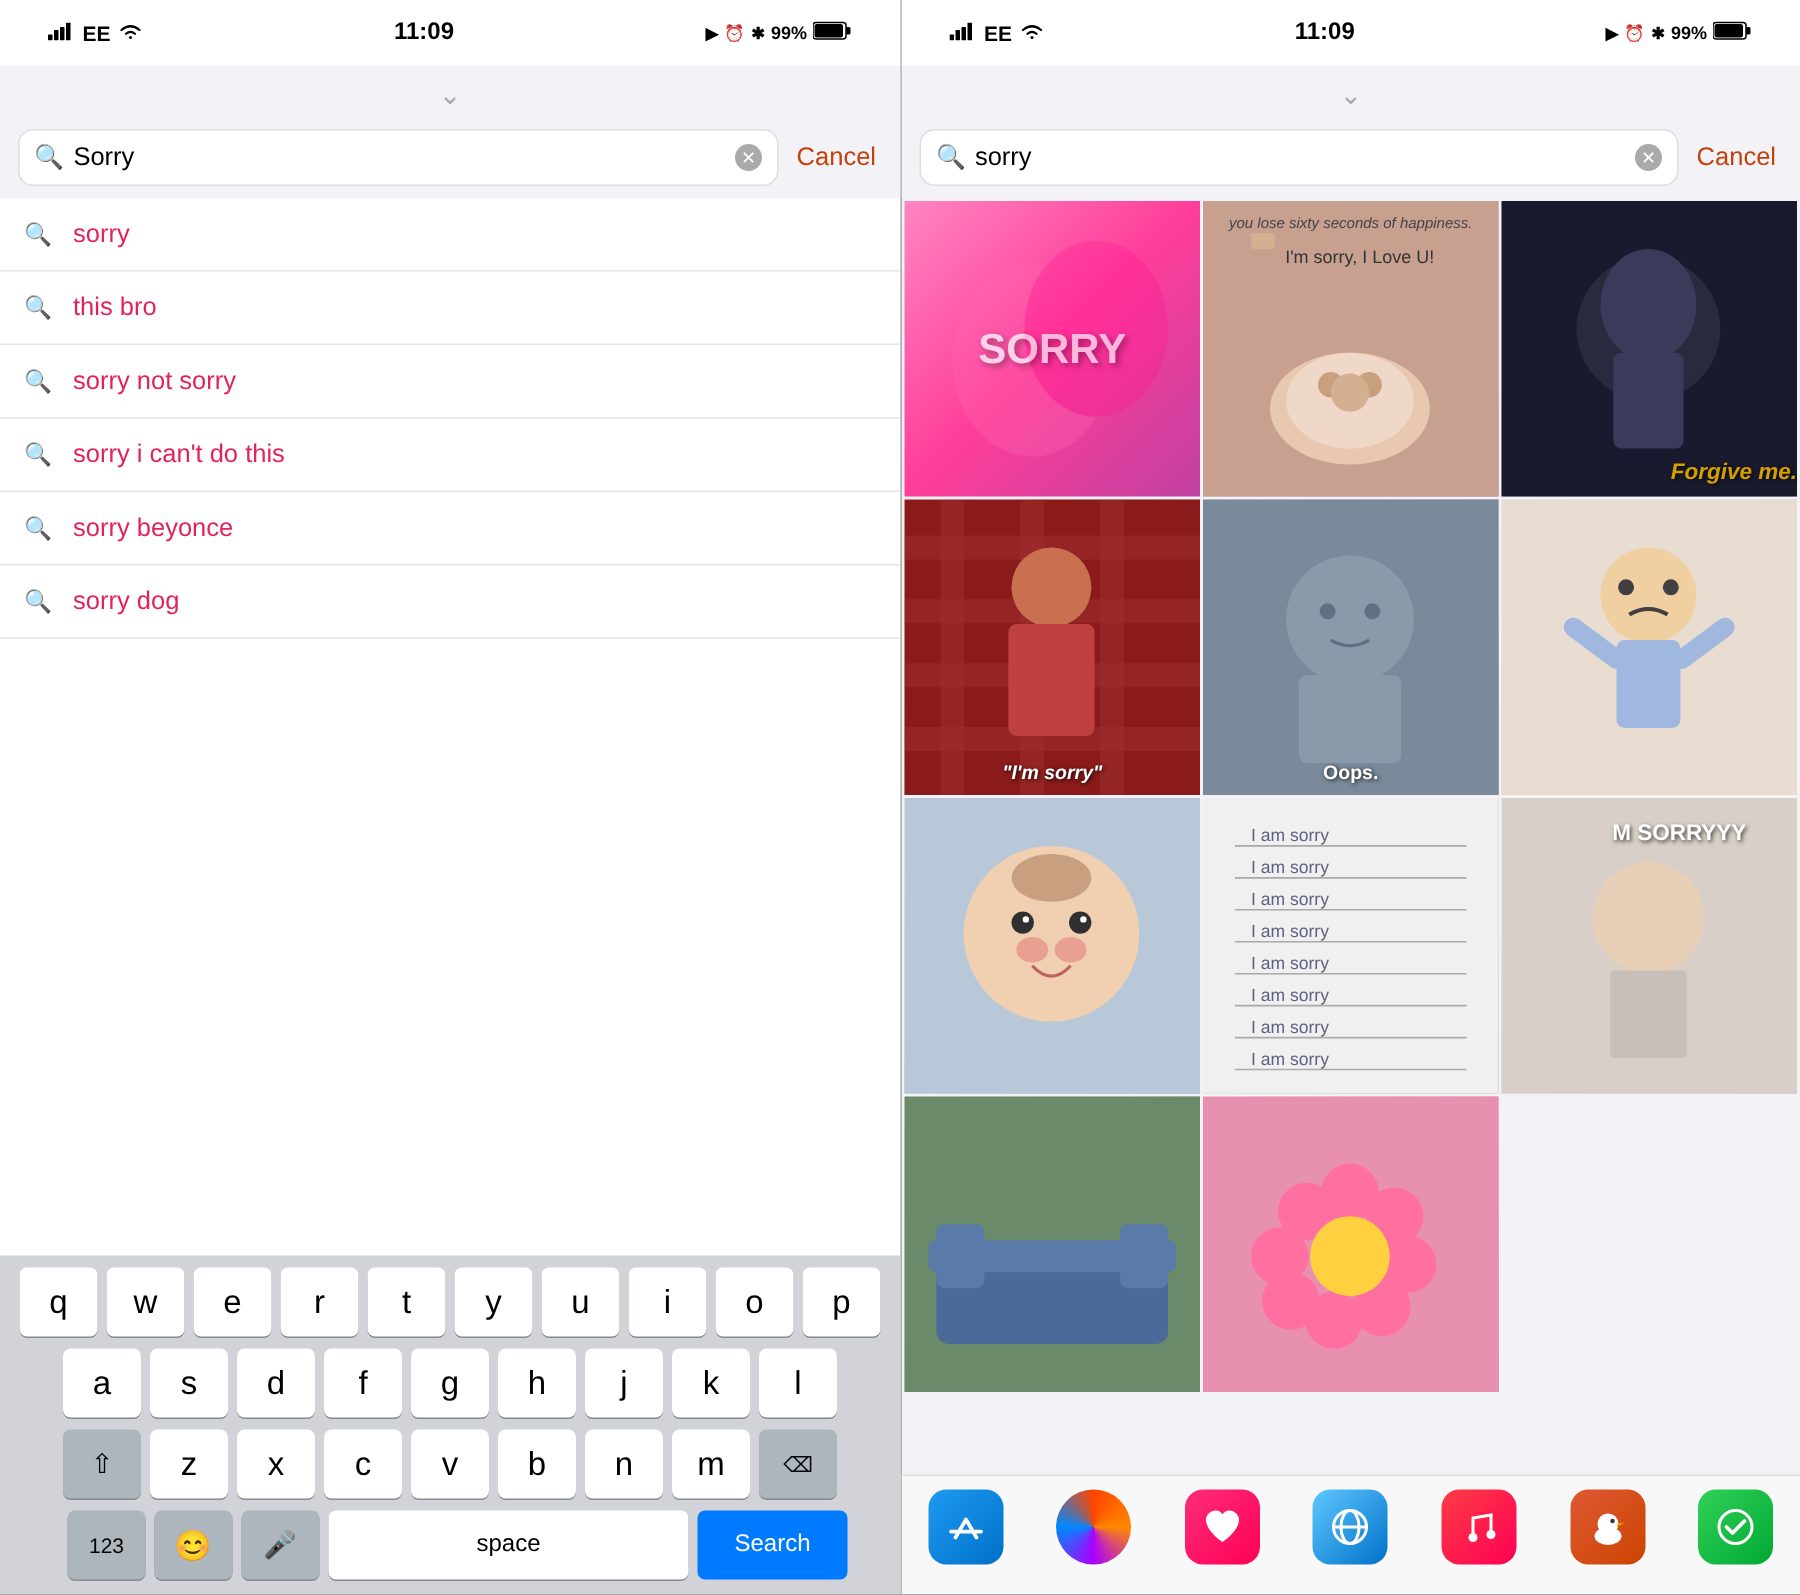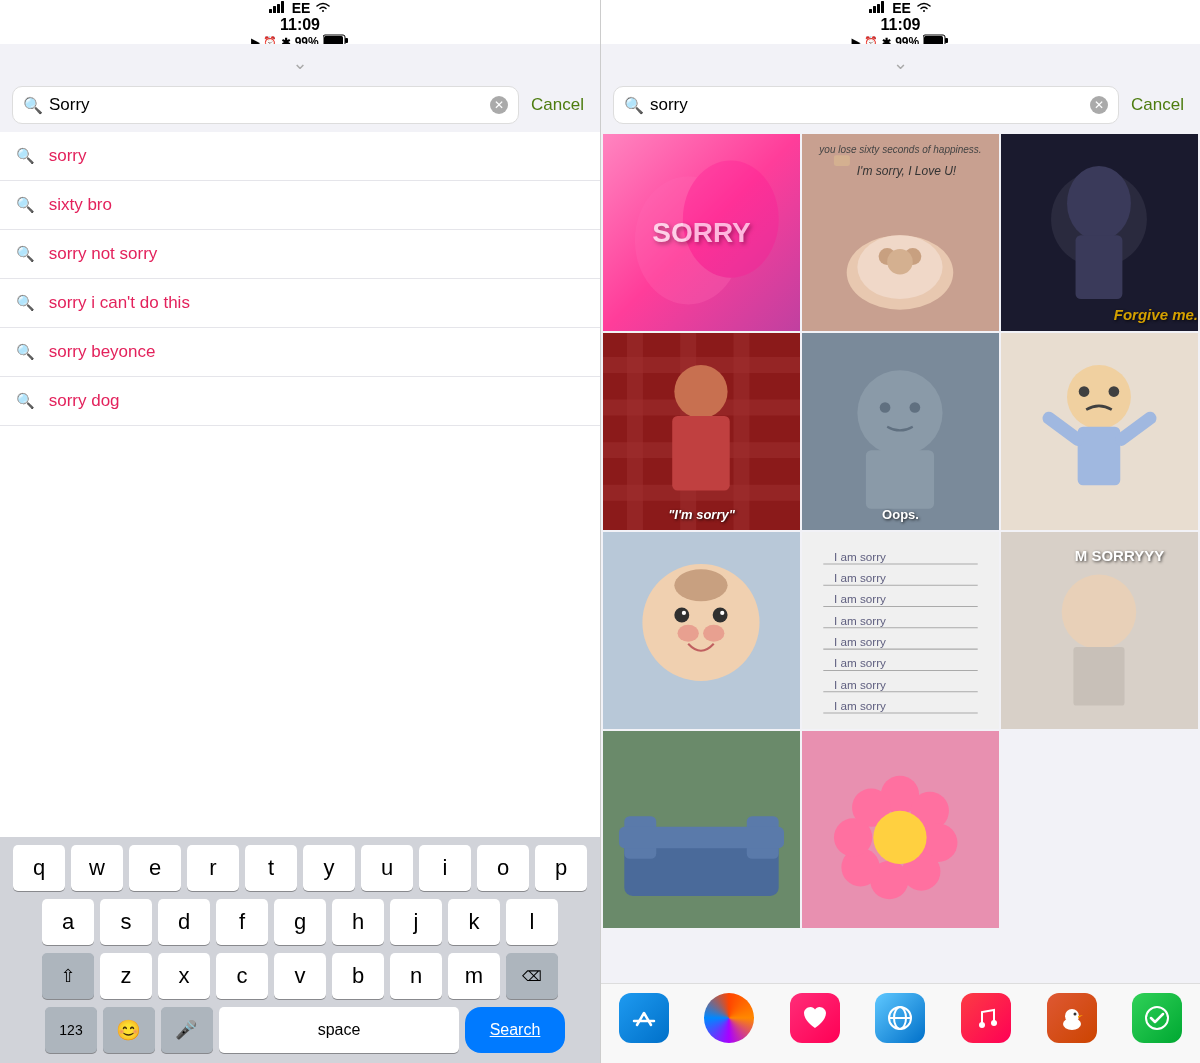--- a/index.html
+++ b/index.html
@@ -10,26 +10,25 @@
       width: 1200px;
       height: 1063px;
       overflow: hidden;
     }
 
     
     .status-bar {
       display: flex;
       align-items: center;
       justify-content: space-between;
-      padding: 0 5px;
+      padding: 0 32px;
       height: 44px;
       background: #fff;
       font-size: 14px;
       font-weight: 600;
-      flex-direction: column;
     }
     .status-left { display: flex; align-items: center; gap: 5px; }
     .status-right { display: flex; align-items: center; gap: 4px; }
 
     
     .phone-panel {
       width: 600px;
       height: 1063px;
       background: #fff;
       display: flex;
@@ -95,21 +94,21 @@
       font-size: 12px;
       cursor: pointer;
       display: flex;
       align-items: center;
       justify-content: center;
       padding: 0;
     }
     .cancel-btn {
       background: none;
       border: none;
-      color: #4d7c0f;
+      color: #c2410c;
       font-size: 17px;
       cursor: pointer;
       white-space: nowrap;
       padding: 0 4px;
     }
 
     
     .suggestion-list {
       background: #fff;
       flex: 1;
@@ -172,26 +171,25 @@
       max-width: 240px;
       flex: 5;
     }
     .key-search-btn {
       background: #007aff;
       color: #fff;
       font-size: 16px;
       font-weight: 500;
       max-width: 100px;
       flex: 2;
-      border-radius: 16px;
+      border-radius: 5px;
       height: 46px;
       display: flex;
       align-items: center;
       justify-content: center;
-      text-decoration: underline;
     }
     .key-123 {
       font-size: 14px;
       font-weight: 500;
       flex: 1.2;
     }
     .key-emoji { flex: 1; }
     .key-mic { flex: 1; }
     .key-delete {
       display: flex;
@@ -347,21 +345,21 @@
     <button class="cancel-btn">Cancel</button>
   </div>
 
   <div class="suggestion-list">
     <div class="suggestion-item">
       <span class="suggestion-search-icon">🔍</span>
       <span class="suggestion-text">sorry</span>
     </div>
     <div class="suggestion-item">
       <span class="suggestion-search-icon">🔍</span>
-      <span class="suggestion-text">sixty bro</span>
+      <span class="suggestion-text">this bro</span>
     </div>
     <div class="suggestion-item">
       <span class="suggestion-search-icon">🔍</span>
       <span class="suggestion-text">sorry not sorry</span>
     </div>
     <div class="suggestion-item">
       <span class="suggestion-search-icon">🔍</span>
       <span class="suggestion-text">sorry i can't do this</span>
     </div>
     <div class="suggestion-item">
@@ -492,21 +490,21 @@
           <rect width="185" height="185" fill="#c8a090"></rect>
           <rect x="30" y="20" width="15" height="10" rx="2" fill="#d4b090"></rect>
           <ellipse cx="92" cy="130" rx="50" ry="35" fill="#e8c8b0"></ellipse>
           <ellipse cx="92" cy="125" rx="40" ry="30" fill="#f0d8c8"></ellipse>
 
           <circle cx="80" cy="115" r="8" fill="#c8a080"></circle>
           <circle cx="104" cy="115" r="8" fill="#c8a080"></circle>
           <circle cx="92" cy="120" r="12" fill="#d4b090"></circle>
         </svg>
         <div style="position:absolute;top:10px;left:0;right:0;text-align:center;color:#444;font-size:10px;font-style:italic;">you lose sixty seconds of happiness.</div>
-        <div style="position:absolute;top:30px;left:12px;right:0;text-align:center;color:#333;font-size:12px;font-style:italic;">I'm sorry, I Love U!</div>
+        <div style="position:absolute;top:30px;left:12px;right:0;text-align:center;color:#333;font-size:12px;">I'm sorry, I Love U!</div>
       </div>
 
       <div class="gif-cell gif-dark">
         <svg width="100%" height="100%" viewBox="0 0 185 185">
           <rect width="185" height="185" fill="#1a1a2e"></rect>
           <circle cx="92" cy="80" r="45" fill="#2a2a3e"></circle>
 
           <ellipse cx="92" cy="65" rx="30" ry="35" fill="#3a3a5a"></ellipse>
           <rect x="70" y="95" width="44" height="60" rx="5" fill="#3a3a5a"></rect>
         </svg>

